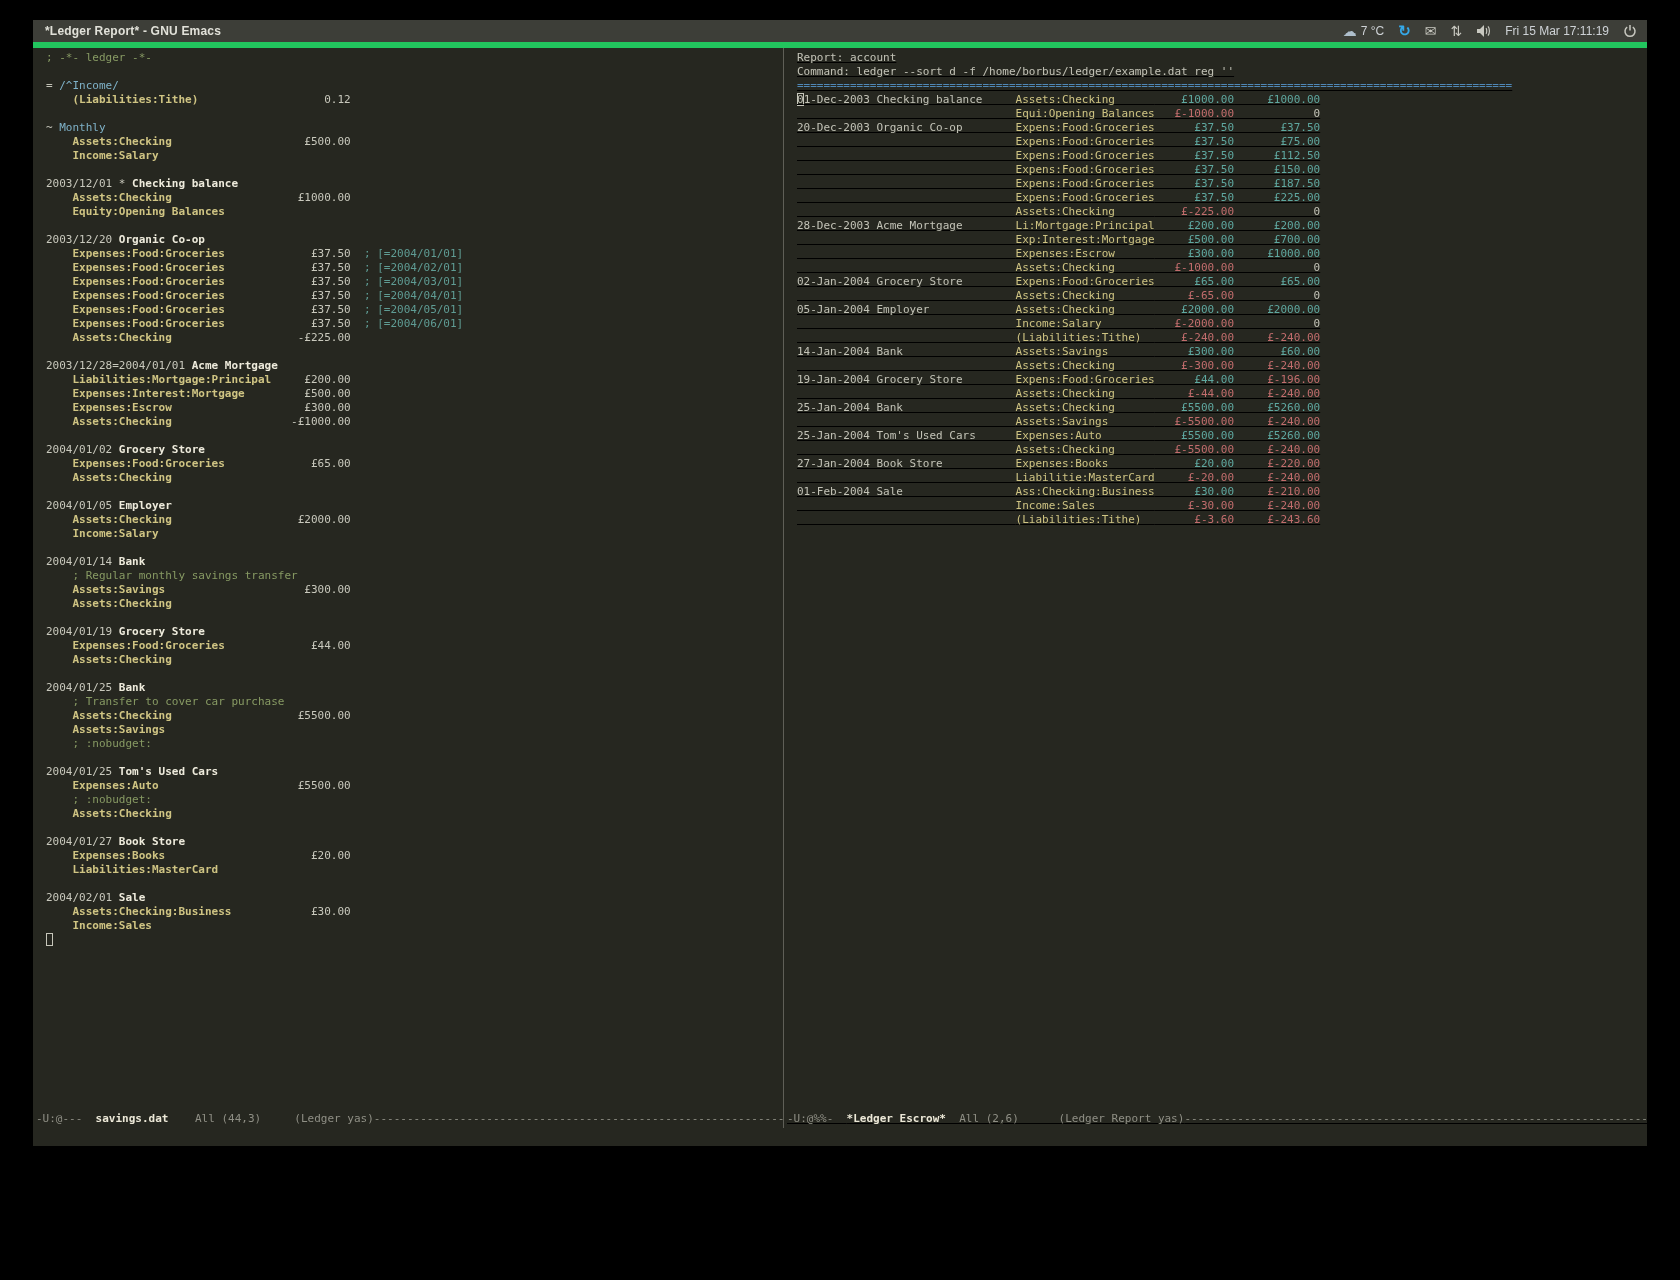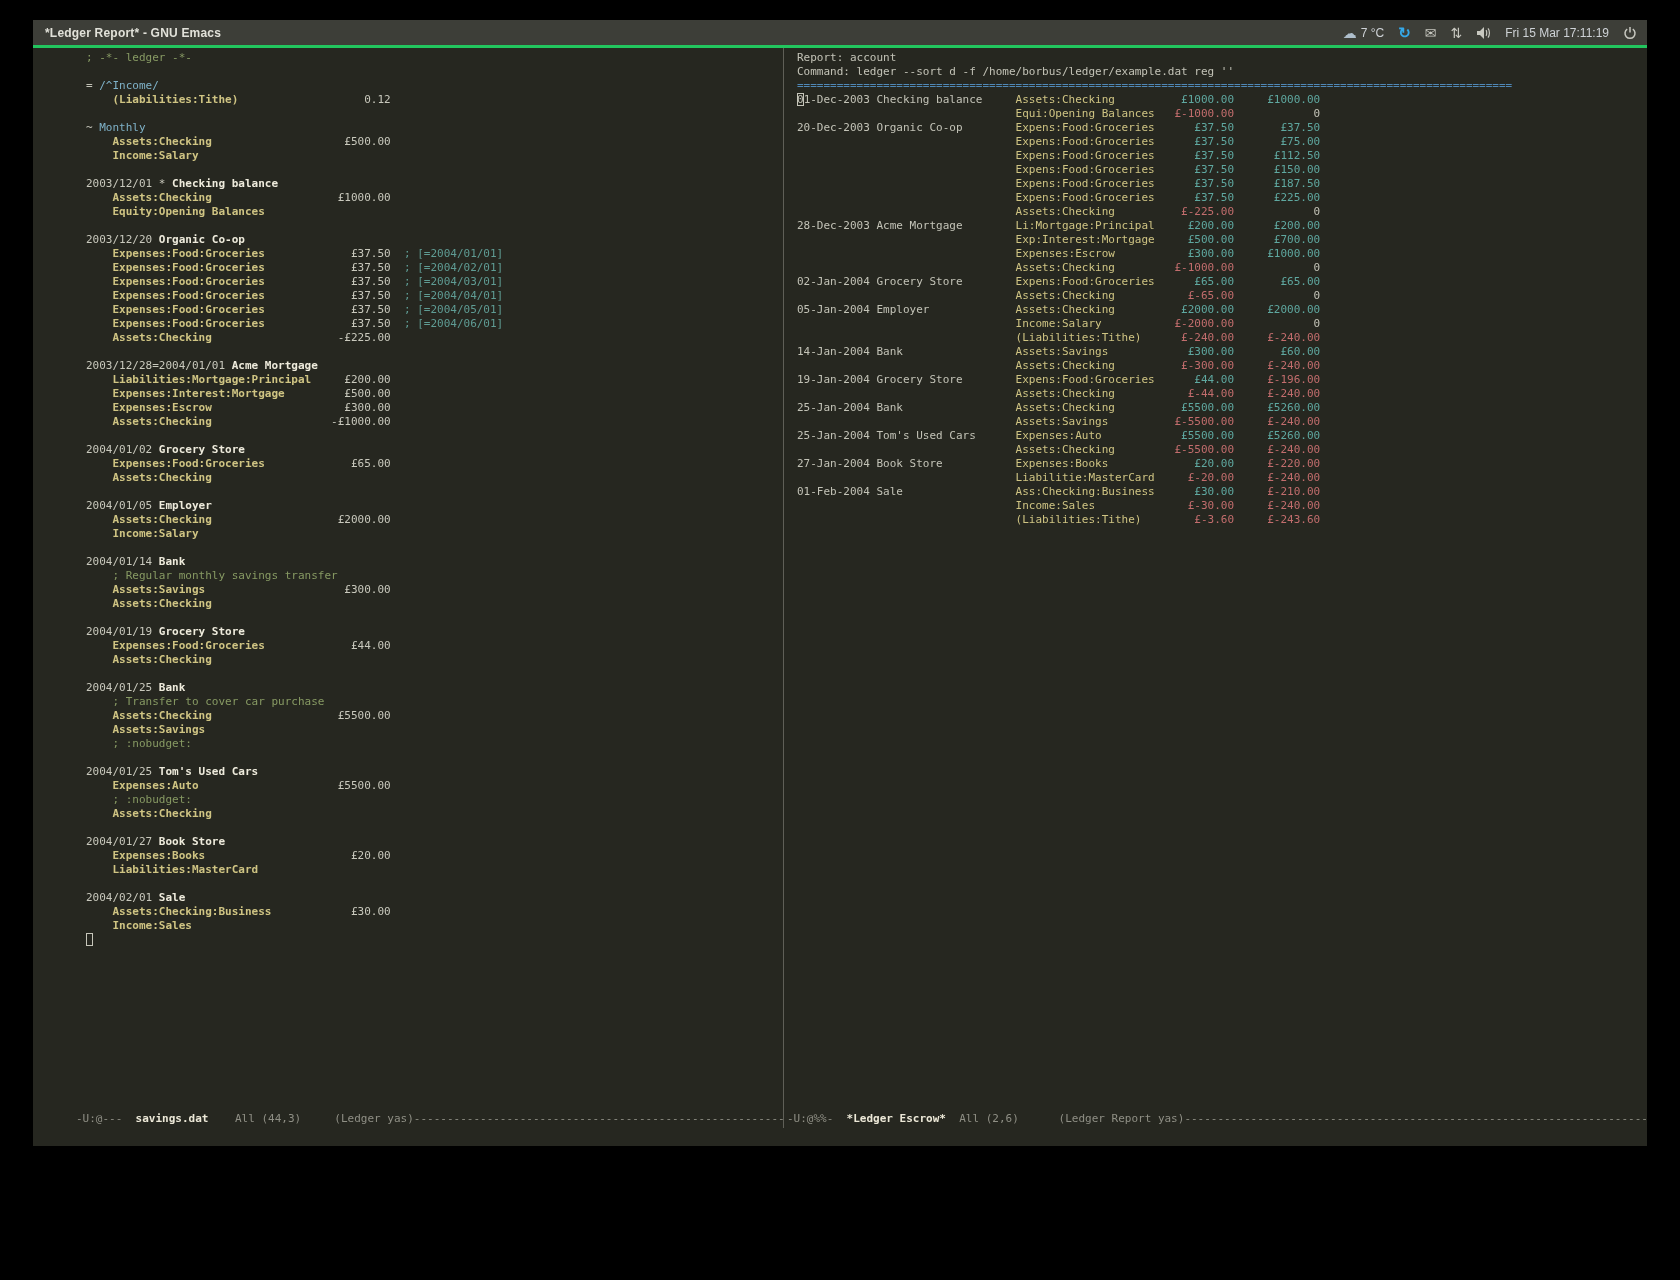--- a/index.html
+++ b/index.html
@@ -9,34 +9,34 @@
     font-family:"DejaVu Sans Mono", monospace;
     position:relative; overflow:hidden;
   }
   .window {
     position:absolute; left:33px; top:20px; width:1614px; height:1126px;
     background:#262720; display:flex; flex-direction:column;
   }
   .titlebar {
     flex:0 0 28px; height:28px; background:#3d3e38;
     display:flex; align-items:center; justify-content:space-between;
-    padding:0 10px 0 12px; border-bottom:3px solid #22c55e;
+    padding:0 10px 0 12px; border-bottom:6px solid #22c55e;
   }
   .title { font:bold 12px "Liberation Sans", sans-serif; color:#e1e1d9; letter-spacing:.2px; }
   .tray { display:flex; align-items:center; gap:14px; font:12px "Liberation Sans", sans-serif; color:#ced2d6; }
   .tray-item { display:inline-flex; align-items:center; gap:4px; }
   .cloud { color:#aebecb; font-size:14px; }
   .sync  { color:#35a8e8; font-size:15px; font-weight:bold; }
   .glyph { color:#c8c8c0; font-size:14px; }
 
   .frame { flex:1 1 auto; display:flex; min-height:0; }
   .pane { display:flex; flex-direction:column; min-width:0; }
-  .pane.left { flex:0 0 750px; width:750px;padding-left:40px; }
+  .pane.left { flex:0 0 750px; width:750px; }
   .divider { flex:0 0 1px; background:#5f5f57; }
-  .pane.right { flex:1 1 auto; }
+  .pane.right { flex:1 1 auto;text-decoration:underline; }
 
   pre { margin:0; font:11px/14px "DejaVu Sans Mono", monospace; color:#c3c3b7; }
   .buffer { flex:1 1 auto; overflow:hidden; padding:3px 0 0 13px; white-space:pre; }
   .modeline { flex:0 0 18px; line-height:18px; padding-left:3px; white-space:pre; overflow:hidden; }
   .echo { flex:0 0 18px; }
 
   
   .cm  { color:#879a63; }                       
   .kw  { color:#7fb2c8; }                       
   .ac  { color:#cfc483; font-weight:bold; }     

